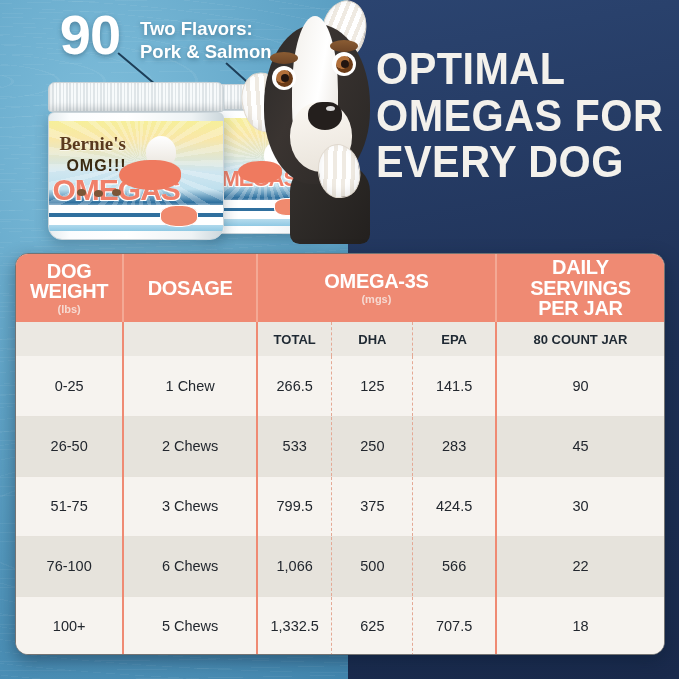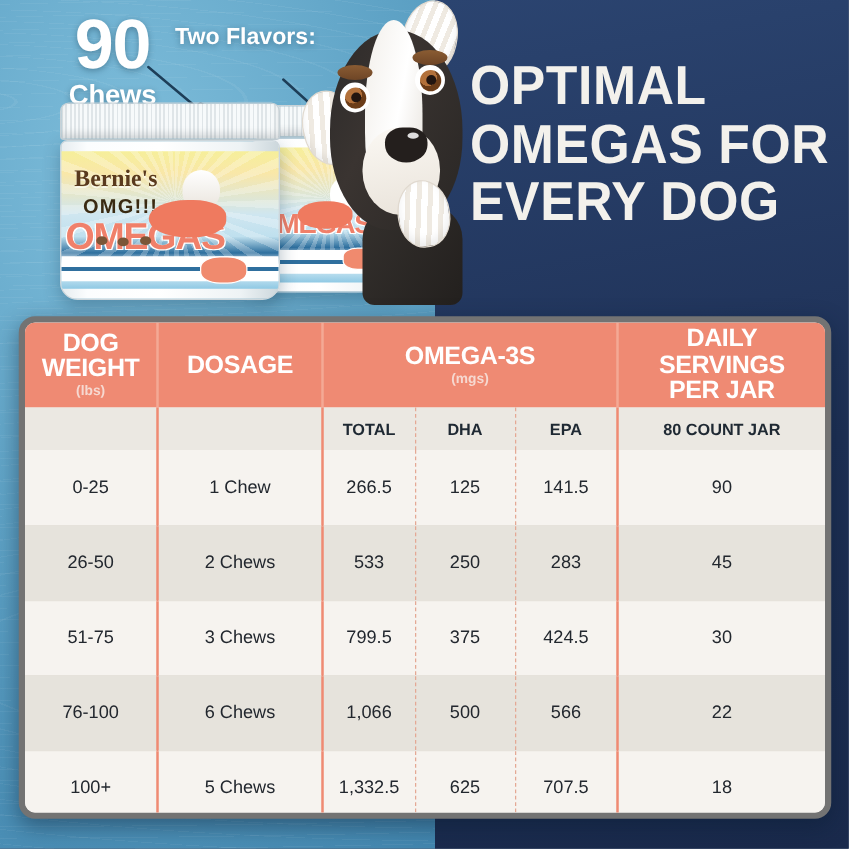--- a/index.html
+++ b/index.html
@@ -102,21 +102,21 @@
 
   
   #headline { position:absolute; left:376px; top:46px; width:296px; color:#f3f1ec;
       font-family:"Liberation Sans", sans-serif; font-weight:bold; font-size:44px;
       line-height:1.06; letter-spacing:0.5px; }
   #headline div { white-space:nowrap; transform:scaleX(.94); transform-origin:left center; }
 
   
   #table-wrap {
     position:absolute; left:15px; top:253px; width:650px; height:402px;
-    background:#f6f3ef; border:5px solid #737373; border-radius:13px;
+    background:#f6f3ef; border:1px solid #737373; border-radius:13px;
     box-shadow:0 6px 18px rgba(8,28,52,.45);
     overflow:hidden;
   }
   table { width:100%; height:100%; border-collapse:collapse; table-layout:fixed; }
 
   thead tr.main th {
     background:#ef8a73; color:#ffffff; font-weight:bold; text-align:center;
     vertical-align:middle; line-height:1.02; padding:0; height:68px;
     border-right:2px solid #f4a995;
   }
@@ -150,25 +150,25 @@
 </head>
 <body>
 
 <div id="bg-left"></div>
 <div id="bg-right"></div>
 
 <div id="hero">
 
   <div id="count-block">
     <div id="count-num">90</div>
-    <div id="count-label">Chews</div>
   </div>
 
   <div id="flavors">
     <div>Two Flavors:</div>
+    <div>Pork &amp; Salmon</div>
   </div>
 
   <div class="leader" style="left:118px;top:52px;width:70px;height:40px;">
     <div class="line" style="left:0;top:0;width:54px;transform:rotate(40deg);"></div>
     <div class="dot" style="left:38px;top:30px;"></div>
   </div>
 
   <div class="leader" style="left:226px;top:62px;width:60px;height:40px;">
     <div class="line" style="left:0;top:0;width:36px;transform:rotate(42deg);"></div>
     <div class="dot" style="left:24px;top:20px;"></div>

